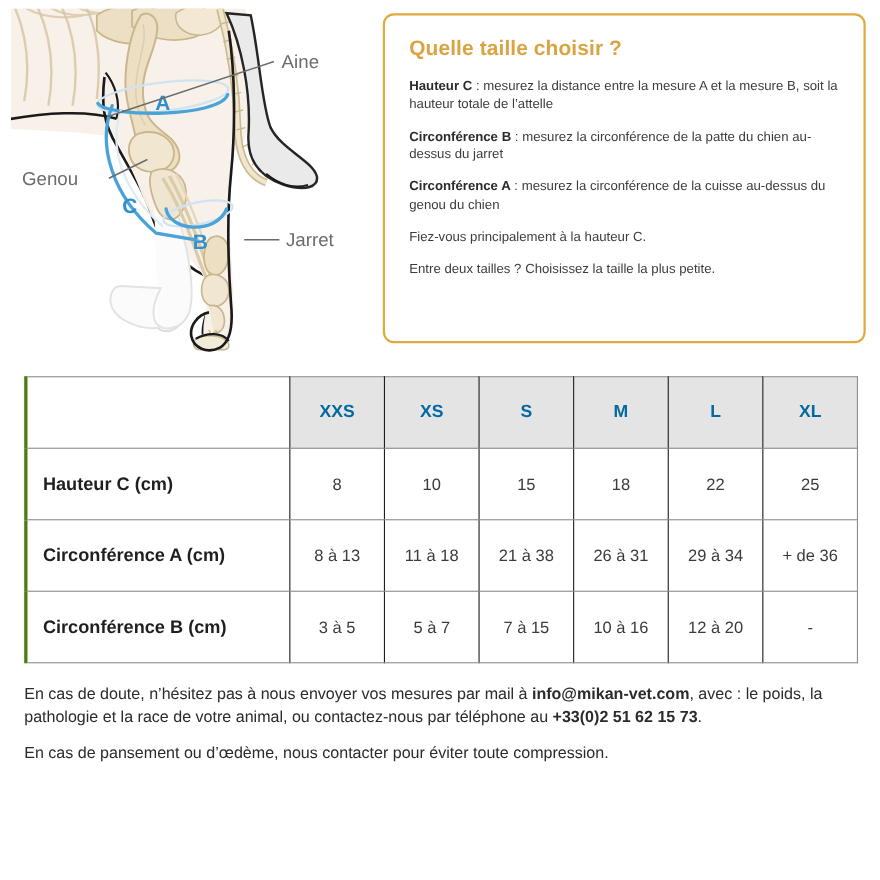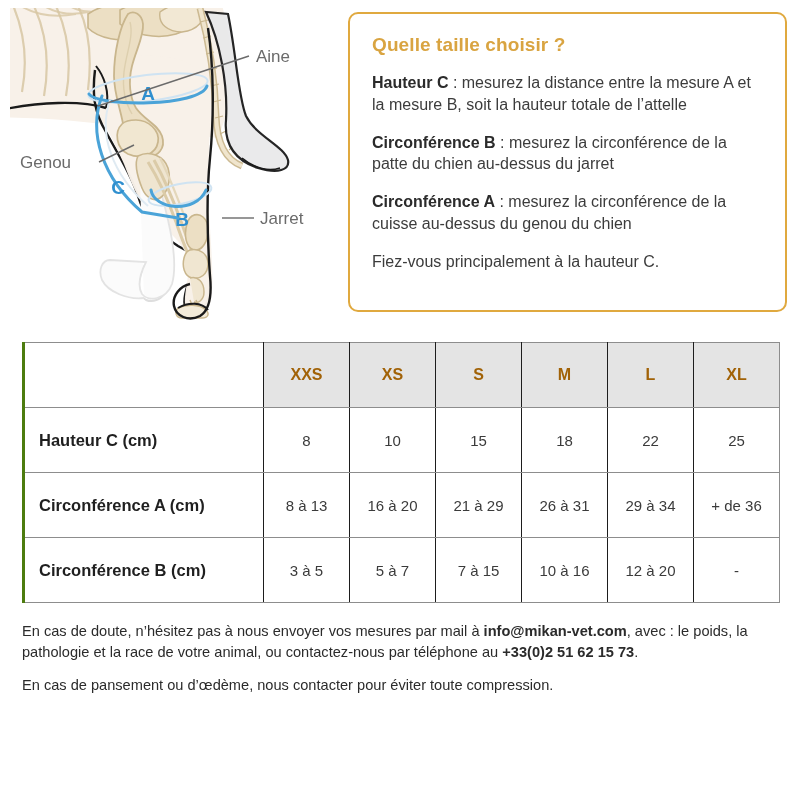--- a/index.html
+++ b/index.html
@@ -48,21 +48,21 @@
     background: #ffffff;
   }
   #info-title {
     color: #d9a441;
     font-size: 19px;
     font-weight: bold;
     margin: 0 0 14px 0;
     letter-spacing: 0.1px;
   }
   .info-line {
-    font-size: 16px;
+    font-size: 12px;
     line-height: 1.36;
     color: #3c3c3c;
     margin-bottom: 13px;
   }
   .info-line:last-child { margin-bottom: 0; }
   .info-line b { font-weight: bold; color: #2b2b2b; }
 
   
   #size-table-wrap {
     margin: 12px 20px 0 22px;
@@ -96,21 +96,21 @@
     padding-left: 14px;
     font-weight: bold;
     font-size: 16.5px;
     color: #1f1f1f;
   }
   #size-table th.corner-cell { background: #ffffff; border-right: 1px solid #1d1d1d; }
   #size-table th.size-head {
     background: #e4e4e4;
     font-weight: bold;
     font-size: 16px;
-    color: #a16207;
+    color: #0369a1;
     height: 48px;
   }
   #size-table th.size-head:last-child,
   #size-table td:last-child { border-right: 1px solid #8d8d8d; }
 
   
   #footer {
     margin: 18px 22px 0 22px;
     font-size: 14.6px;
     line-height: 1.42;
@@ -267,20 +267,21 @@
     <p class="info-line">
       <b>Circonférence B</b><span> : mesurez la circonférence de la patte du chien au-dessus du jarret</span>
     </p>
 
     <p class="info-line">
       <b>Circonférence A</b><span> : mesurez la circonférence de la cuisse au-dessus du genou du chien</span>
     </p>
 
     <p class="info-line">Fiez-vous principalement à la hauteur C.</p>
 
+    <p class="info-line">Entre deux tailles ? Choisissez la taille la plus petite.</p>
   </div>
 </div>
 
 <div id="size-table-wrap">
   <table id="size-table">
     <colgroup>
       <col class="label-col">
       <col class="size-col">
         <col class="size-col">
         <col class="size-col">
@@ -305,22 +306,22 @@
         <td>8</td>
         <td>10</td>
         <td>15</td>
         <td>18</td>
         <td>22</td>
         <td>25</td>
       </tr>
       <tr>
         <td class="row-label">Circonférence A (cm)</td>
         <td>8 à 13</td>
-        <td>16 à 20</td>
-        <td>21 à 29</td>
+        <td>11 à 18</td>
+        <td>21 à 38</td>
         <td>26 à 31</td>
         <td>29 à 34</td>
         <td>+ de 36</td>
       </tr>
       <tr>
         <td class="row-label">Circonférence B (cm)</td>
         <td>3 à 5</td>
         <td>5 à 7</td>
         <td>7 à 15</td>
         <td>10 à 16</td>

